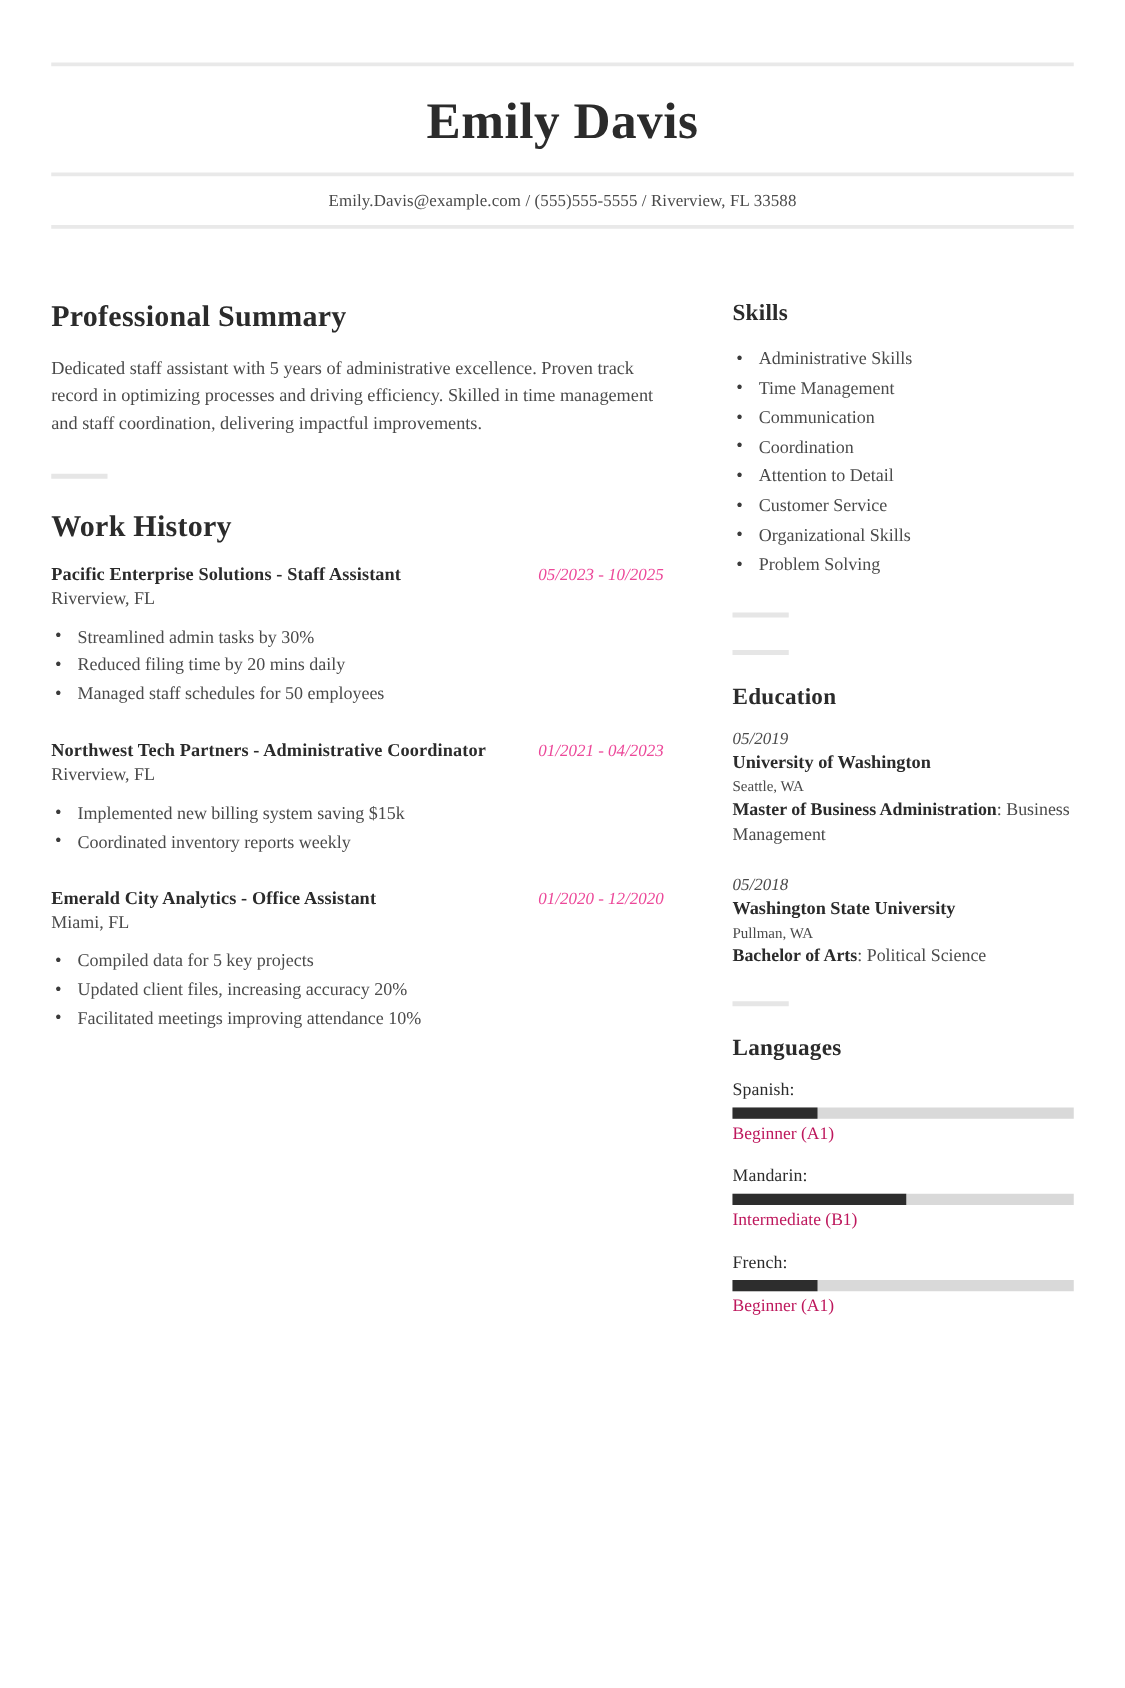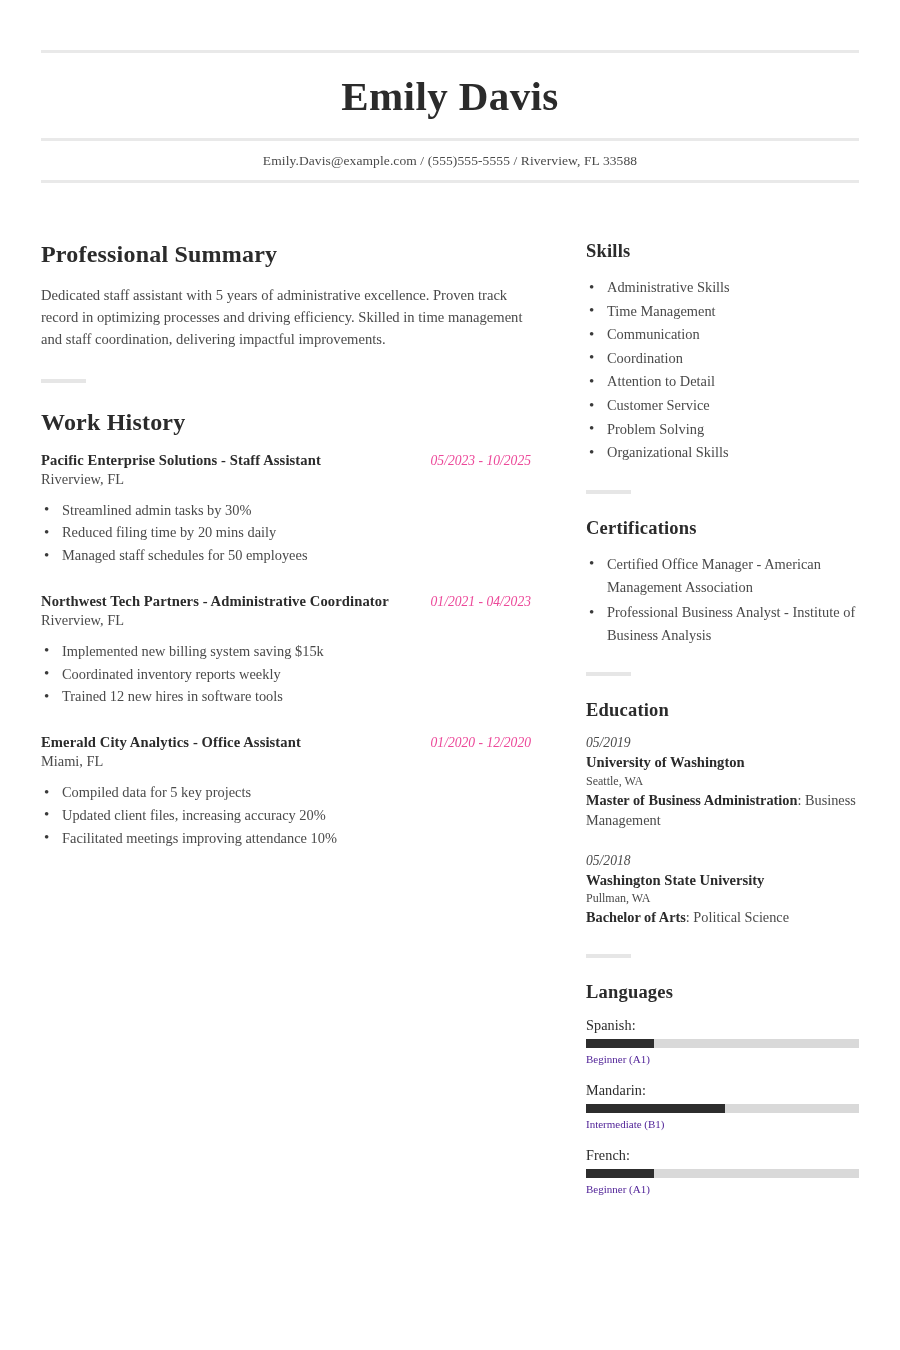--- a/index.html
+++ b/index.html
@@ -219,22 +219,22 @@
     margin-bottom: 5px;
   }
   .lang-bar-fill {
     position: absolute;
     left: 0;
     top: 0;
     height: 100%;
     background: #2d2d2d;
   }
   .lang-level {
-    font-size: 11px;
-    color: #4c1d95;
+    font-size: 14px;
+    color: #be185d;
   }
 </style>
 </head>
 <body>
 
 <div class="page">
 
   <div class="header-rule header-top-rule"></div>
 
   <div class="name-block">
@@ -278,21 +278,20 @@
 
         <div class="job">
           <div class="job-head">
             <span class="job-title">Northwest Tech Partners - Administrative Coordinator</span>
             <span class="job-dates">01/2021 - 04/2023</span>
           </div>
           <div class="job-location">Riverview, FL</div>
           <ul class="bullets">
             <li>Implemented new billing system saving $15k</li>
             <li>Coordinated inventory reports weekly</li>
-            <li>Trained 12 new hires in software tools</li>
           </ul>
         </div>
 
         <div class="job">
           <div class="job-head">
             <span class="job-title">Emerald City Analytics - Office Assistant</span>
             <span class="job-dates">01/2020 - 12/2020</span>
           </div>
           <div class="job-location">Miami, FL</div>
           <ul class="bullets">
@@ -311,34 +310,27 @@
 
       <section>
         <h2 class="section-title">Skills</h2>
         <ul class="side-bullets">
           <li>Administrative Skills</li>
           <li>Time Management</li>
           <li>Communication</li>
           <li>Coordination</li>
           <li>Attention to Detail</li>
           <li>Customer Service</li>
+          <li>Organizational Skills</li>
           <li>Problem Solving</li>
-          <li>Organizational Skills</li>
         </ul>
       </section>
 
       <div class="mini-divider"></div>
 
-      <section>
-        <h2 class="section-title">Certifications</h2>
-        <ul class="side-bullets cert">
-          <li>Certified Office Manager - American Management Association</li>
-          <li>Professional Business Analyst - Institute of Business Analysis</li>
-        </ul>
-      </section>
 
       <div class="mini-divider"></div>
 
       <section>
         <h2 class="section-title">Education</h2>
 
         <div class="edu-item">
           <div class="edu-date">05/2019</div>
           <div class="edu-school">University of Washington</div>
           <div class="edu-location">Seattle, WA</div>

